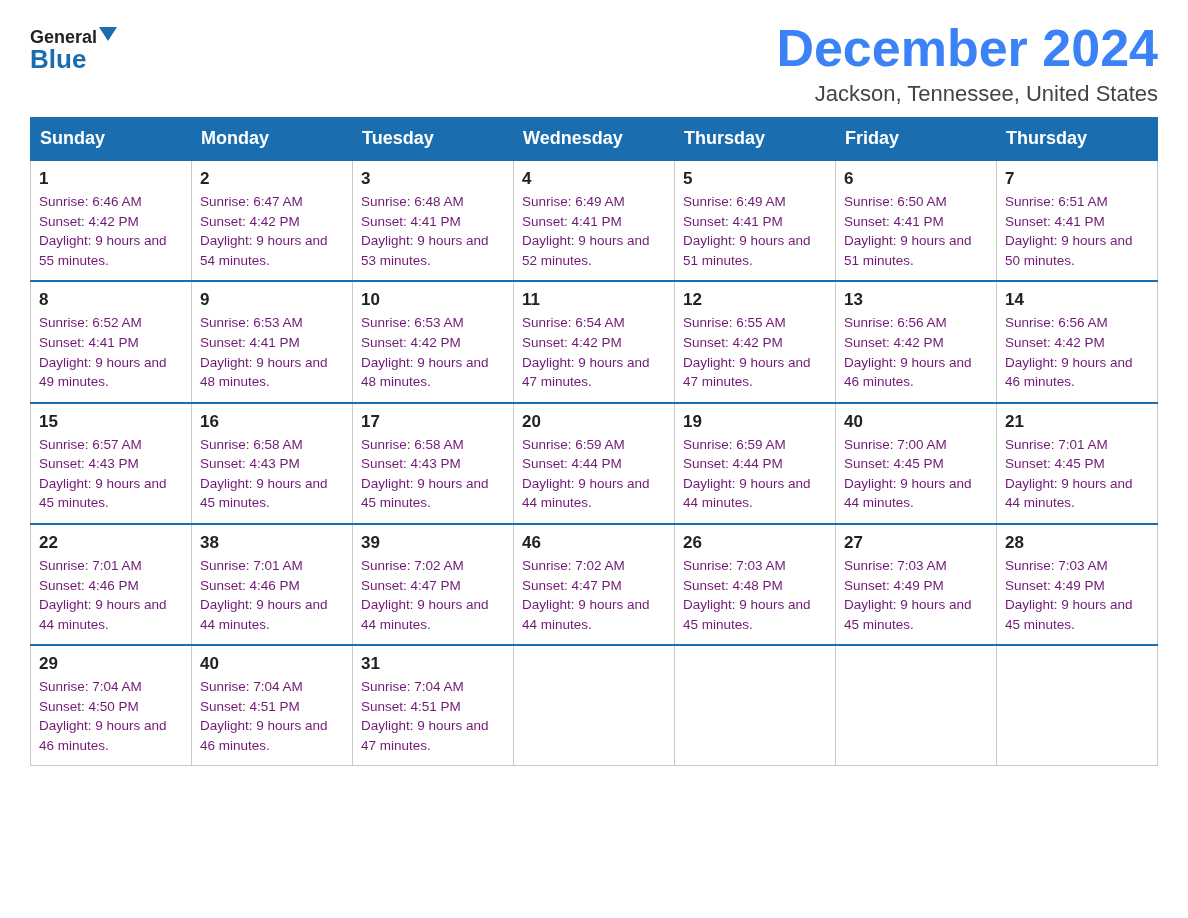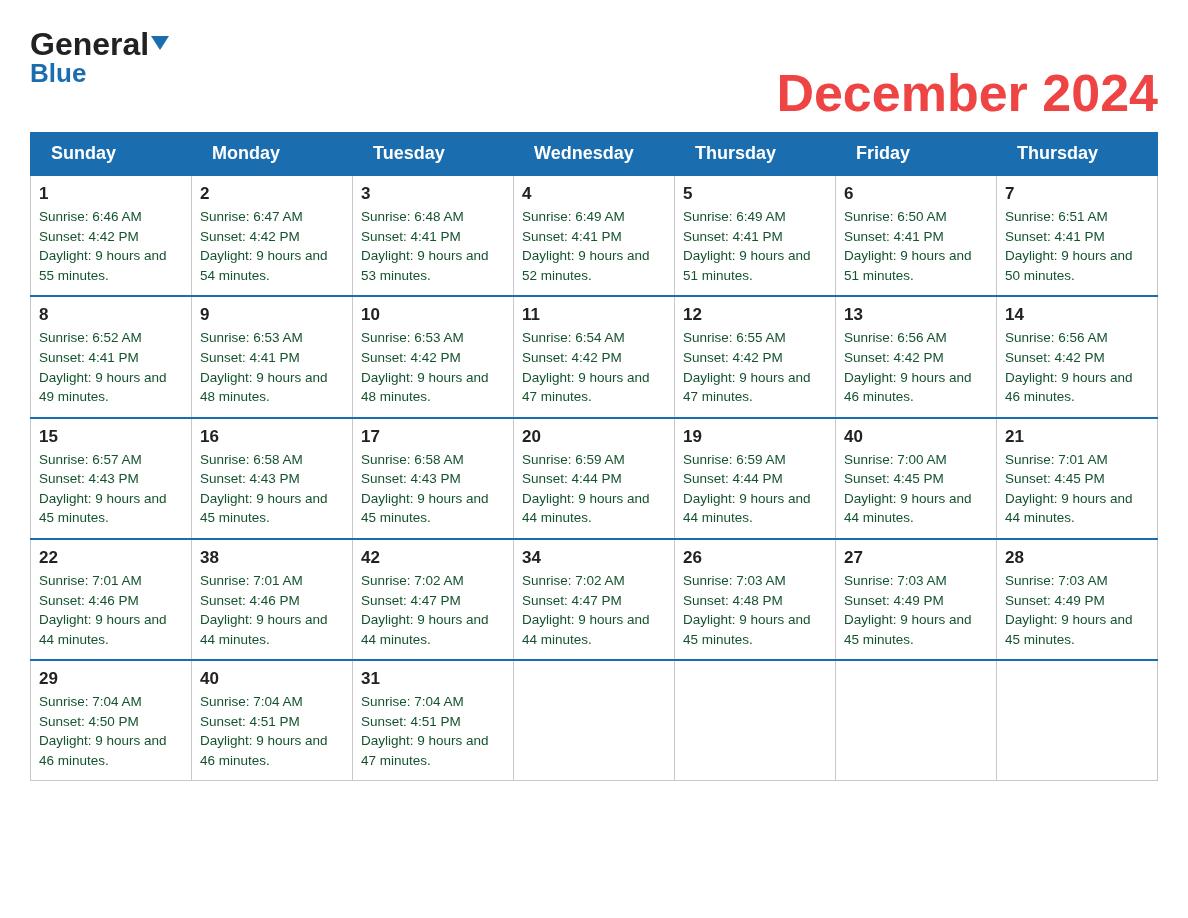--- a/index.html
+++ b/index.html
@@ -17,21 +17,21 @@
       align-items: flex-start;
       margin-bottom: 10px;
     }
     .logo {
       display: flex;
       flex-direction: column;
       align-items: flex-start;
       margin-top: 8px;
     }
     .logo-text {
-      font-size: 32px;
+      font-size: 18px;
       font-weight: bold;
       color: #222;
       line-height: 1;
     }
     .logo-triangle {
       display: inline-block;
       width: 0;
       height: 0;
       border-left: 9px solid transparent;
       border-right: 9px solid transparent;
@@ -40,40 +40,39 @@
       vertical-align: middle;
       position: relative;
       top: -4px;
     }
     .title-section {
       text-align: right;
     }
     .month-title {
       font-size: 52px;
       font-weight: bold;
-      color: #ef4444;
+      color: #3b82f6;
       line-height: 1.1;
-      margin-top: 45px;
     }
     .location {
       font-size: 22px;
       color: #444;
       margin-top: 4px;
     }
     .calendar {
       width: 100%;
       border-collapse: collapse;
       margin-top: 10px;
     }
     .calendar thead tr th {
       background: #1a6daf;
       color: #fff;
       font-size: 18px;
       font-weight: bold;
-      padding: 10px 20px;
+      padding: 10px 9px;
       text-align: left;
       border: 1px solid #1a6daf;
     }
     .calendar tbody tr td {
       vertical-align: top;
       padding: 8px 8px 10px 8px;
       border: 1px solid #c8c8c8;
       border-top: 2px solid #1a6daf;
       width: 14.28%;
       font-size: 13.5px;
@@ -86,35 +85,36 @@
     }
     .day-number {
       font-size: 17px;
       font-weight: bold;
       display: block;
       margin-bottom: 3px;
     }
     .day-info {
       font-size: 13.5px;
       line-height: 1.45;
-      color: #14532d;
+      color: #701a75;
     }
   </style>
 </head>
 <body>
 
 <div class="header">
   <div class="logo">
     <div class="logo-text">
       General<span class="logo-triangle"></span>
     </div>
     <div style="font-size:26px;font-weight:bold;color:#1a6daf;line-height:1;text-align:center;">Blue</div>
   </div>
   <div class="title-section">
     <div class="month-title">December 2024</div>
+    <div class="location">Jackson, Tennessee, United States</div>
   </div>
 </div>
 
 <table class="calendar">
   <thead>
     <tr id="weekday-header-row">
     <th>Sunday</th>
         <th>Monday</th>
         <th>Tuesday</th>
         <th>Wednesday</th>
@@ -217,25 +217,25 @@
       <tr>
         <td>
           <span class="day-number">22</span>
           <div class="day-info">Sunrise: 7:01 AM<br>Sunset: 4:46 PM<br>Daylight: 9 hours and 44 minutes.</div>
         </td>
         <td>
           <span class="day-number">38</span>
           <div class="day-info">Sunrise: 7:01 AM<br>Sunset: 4:46 PM<br>Daylight: 9 hours and 44 minutes.</div>
         </td>
         <td>
-          <span class="day-number">42</span>
+          <span class="day-number">39</span>
           <div class="day-info">Sunrise: 7:02 AM<br>Sunset: 4:47 PM<br>Daylight: 9 hours and 44 minutes.</div>
         </td>
         <td>
-          <span class="day-number">34</span>
+          <span class="day-number">46</span>
           <div class="day-info">Sunrise: 7:02 AM<br>Sunset: 4:47 PM<br>Daylight: 9 hours and 44 minutes.</div>
         </td>
         <td>
           <span class="day-number">26</span>
           <div class="day-info">Sunrise: 7:03 AM<br>Sunset: 4:48 PM<br>Daylight: 9 hours and 45 minutes.</div>
         </td>
         <td>
           <span class="day-number">27</span>
           <div class="day-info">Sunrise: 7:03 AM<br>Sunset: 4:49 PM<br>Daylight: 9 hours and 45 minutes.</div>
         </td>

